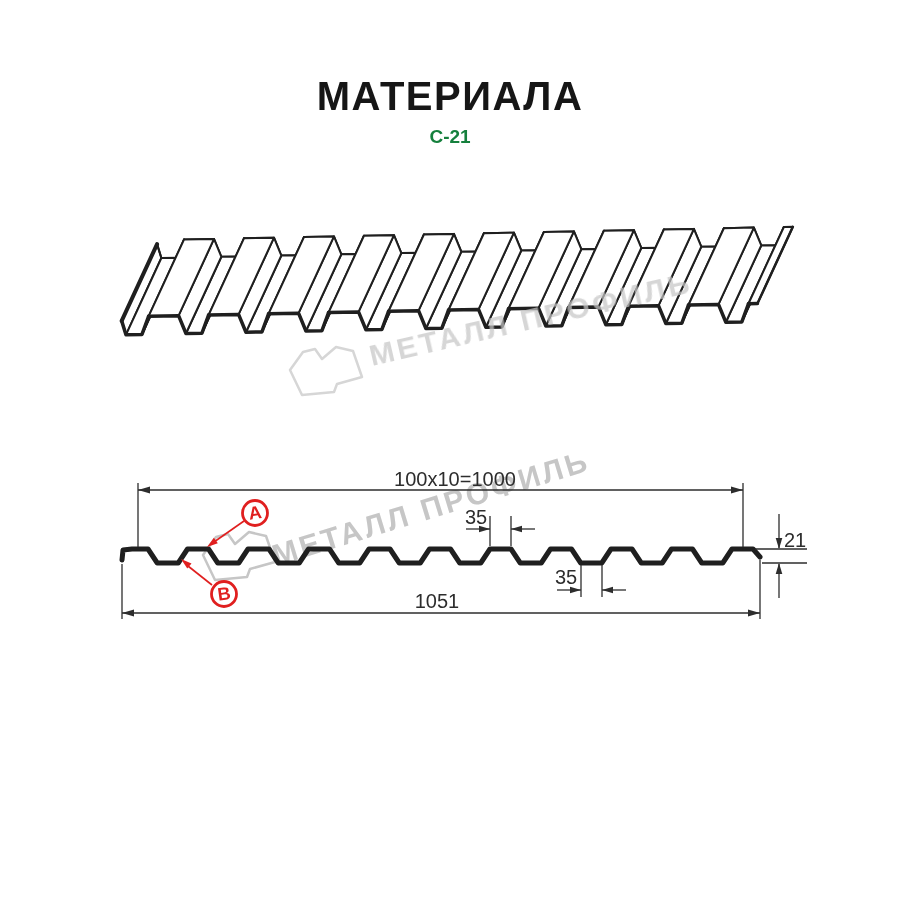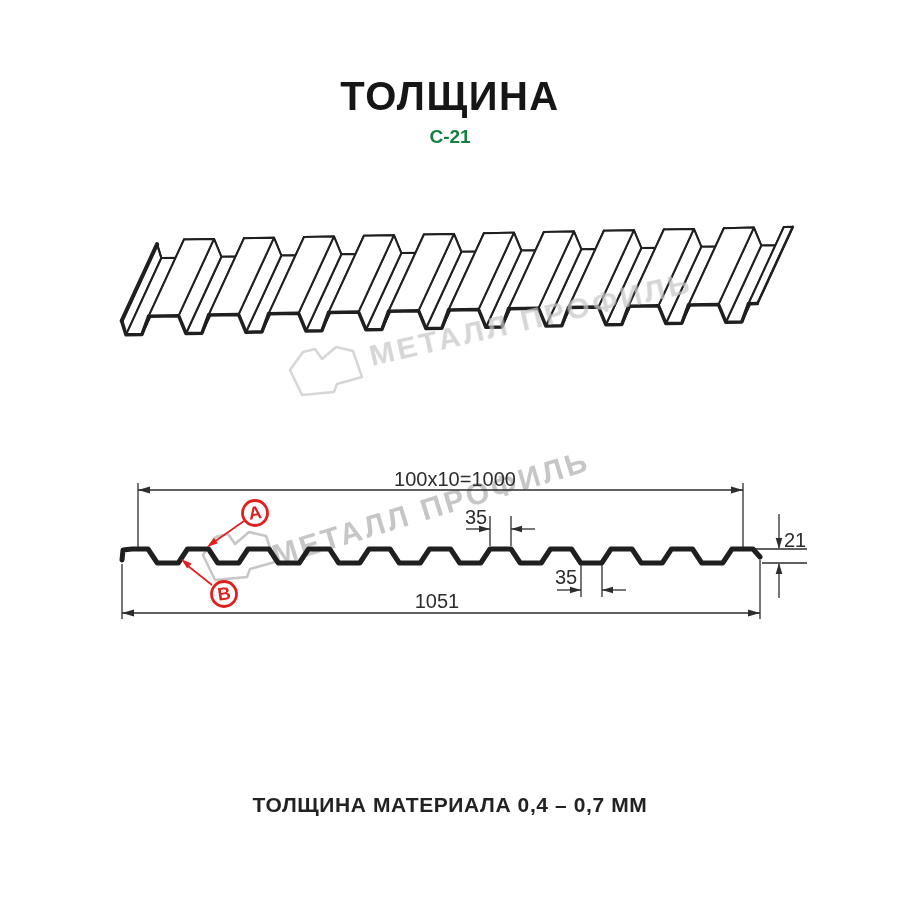--- a/index.html
+++ b/index.html
@@ -41,21 +41,21 @@
   .red-head{fill:var(--annotation-red);stroke:none;}
   .red-letter{font-family:"Liberation Sans",sans-serif;font-size:18px;font-weight:bold;fill:var(--annotation-red);}
   .wm-logo{fill:none;stroke:var(--watermark-gray);stroke-width:2.5;stroke-linejoin:round;}
   .wm-text{font-family:"Liberation Sans",sans-serif;font-size:30px;font-weight:bold;letter-spacing:3px;fill:var(--watermark-gray);}
 </style>
 </head>
 <body>
 
 <div class="page">
 
-  <div class="title">ТОЛЩИНА</div>
+  <div class="title">МАТЕРИАЛА</div>
   <div class="subtitle">С-21</div>
 
   <svg class="stage" viewBox="0 0 900 900" aria-hidden="true">
     <defs>
       <g id="rib">
         <path class="edge-back" d="M37,-76 L67,-76 L74,-58 L90,-58 L97,-76"></path>
         <polygon class="face" points="37,18 53,18 90,-58 74,-58"></polygon>
         <polygon class="face" points="30,0 37,18 74,-58 67,-76"></polygon>
         <polygon class="face" points="53,18 60,0 97,-76 90,-58"></polygon>
         <polygon class="face" points="0,0 30,0 67,-76 37,-76"></polygon>
@@ -172,15 +172,14 @@
       <g>
         <circle class="red-circle" cx="224" cy="594" r="12.5"></circle>
         <text class="red-letter" x="224" y="600" text-anchor="middle" transform="rotate(-8 224 594)">B</text>
         <line class="red-line" x1="212" y1="585" x2="188" y2="566"></line>
         <polygon class="red-head" points="181,559 191.5,563.5 187.3,568.6"></polygon>
       </g>
 
     </g>
   </svg>
 
-  <div class="footer">ТОЛЩИНА МАТЕРИАЛА 0,4 – 0,7 ММ</div>
 
 </div>
 
 </body></html>

